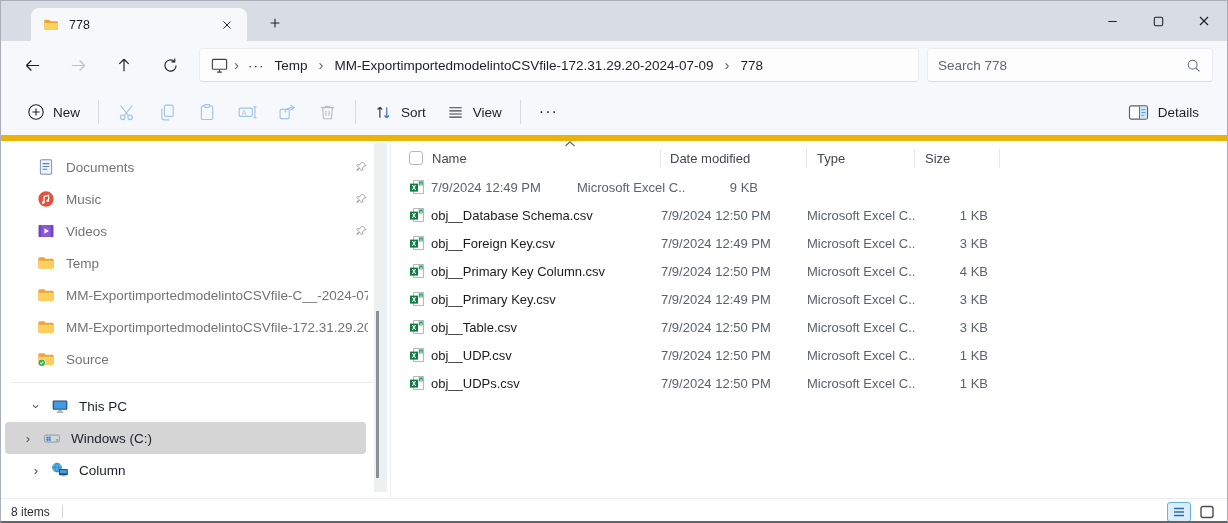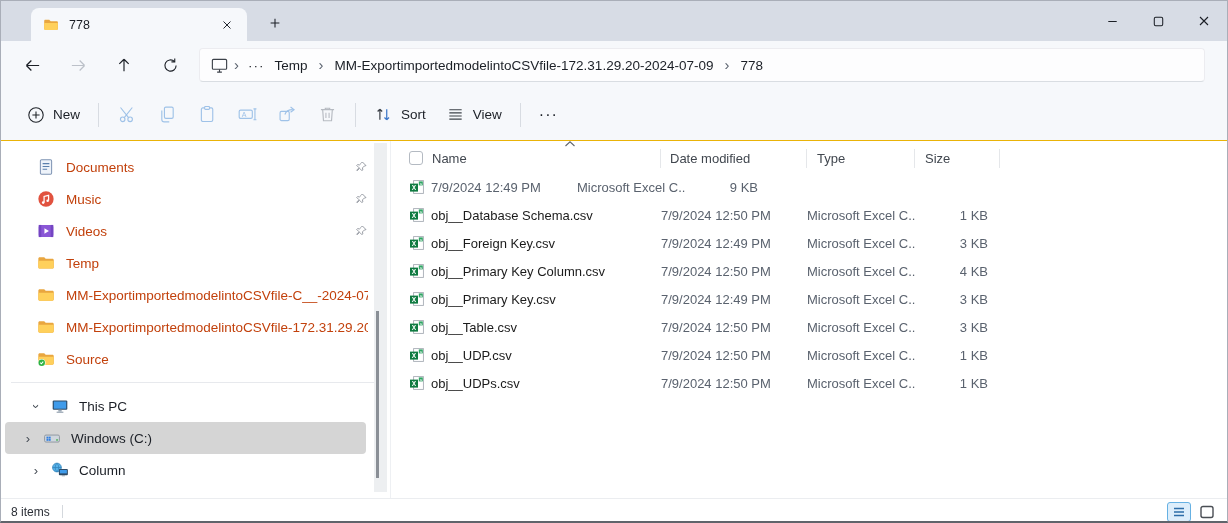--- a/index.html
+++ b/index.html
@@ -35,32 +35,32 @@
   .crumb-ellipsis { font-size:13.5px; color:#1b1f26; letter-spacing:1px; padding:0 4px; }
   .searchbox {
     width:286px; height:34px; background:#fdfdfe; border:1px solid #ececf0; border-bottom-color:#d9dde2;
     border-radius:4px; display:flex; align-items:center; padding:0 10px;
   }
   .searchbox input {
     border:none; outline:none; background:transparent; flex:1; font-size:13.5px; color:#1b1f26;
     font-family:inherit;
   }
   .searchbox input::placeholder { color:#5f6672; opacity:1; }
-  .toolbar { height:52px; display:flex; align-items:center; padding:0 18px 0 16px; border-bottom:1px solid #eab308; }
+  .toolbar { height:52px; display:flex; align-items:center; padding:0 18px 0 16px; border-bottom:6px solid #eab308; }
   .tbtn { display:flex; align-items:center; gap:8px; padding:6px 10px; border-radius:4px; }
   .tbtn .lbl { font-size:13.5px; color:#1b1f26; }
   .ticon-btn { width:40px; height:36px; display:flex; align-items:center; justify-content:center; border-radius:4px; }
   .tb-divider { width:1px; height:24px; background:#d8dce2; margin:0 8px; }
   .tb-spacer { flex:1; }
   .more-dots { font-size:16px; color:#1b1f26; letter-spacing:1px; padding:0 10px; }
   
   .main { display:flex; height:357px; background:#fff; }
   .sidebar { position:relative; width:390px; padding-top:10px; border-right:1px solid #eef0f3; background:#fff; overflow:hidden; }
   .qitem { height:32px; display:flex; align-items:center; padding:0 22px 0 36px; }
-  .qitem .ql { font-size:13.5px; color:#c2410c; margin-left:11px; white-space:nowrap; overflow:hidden; flex:1; }
+  .qitem .ql { font-size:13.5px; color:#737373; margin-left:11px; white-space:nowrap; overflow:hidden; flex:1; }
   .pin { margin-left:auto; flex:none; }
   .side-divider { border-top:1px solid #e7e9ed; margin:7px 10px 7px 10px; }
   .titem { height:32px; display:flex; align-items:center; padding-left:12px;margin-left:16px; }
   .titem.indent { padding-left:20px; }
   .titem.selected { background:#d5d5d5; border-radius:4px; margin:0 24px 0 4px; padding-left:16px; }
   .chev { width:14px; font-size:13px; color:#454c55; text-align:center; flex:none; }
   .chev.down { transform:rotate(90deg); }
   .titem .ti { margin-left:8px; }
   .titem .tl { font-size:13.5px; color:#1b1f26; margin-left:10px; white-space:nowrap; }
   .sb-gutter { position:absolute; top:2px; right:3px; bottom:6px; width:13px; background:#edeff1; }
@@ -313,20 +313,26 @@
         </svg>
       <span class="crumb-sep">›</span>
       <span class="crumb-ellipsis">···</span>
       <span class="crumb">Temp</span>
       <span class="crumb-sep">›</span>
       <span class="crumb">MM-ExportimportedmodelintoCSVfile-172.31.29.20-2024-07-09</span>
       <span class="crumb-sep">›</span>
       <span class="crumb">778</span>
     </div>
 
+    <div class="searchbox">
+      <input type="text" placeholder="Search 778" style="">
+      <svg class="ic" width="17" height="17">
+          <use href="#i-search"></use>
+        </svg>
+    </div>
   </div>
 
   <div class="chrome toolbar">
     <span class="tbtn">
       <svg class="ic" width="18" height="18">
           <use href="#i-plus-circle"></use>
         </svg>
       <span class="lbl">New</span>
     </span>
     <span class="tb-divider"></span>
@@ -369,20 +375,26 @@
     </span>
     <span class="tbtn">
       <svg class="ic" width="19" height="19">
           <use href="#i-view"></use>
         </svg>
       <span class="lbl">View</span>
     </span>
     <span class="tb-divider"></span>
     <span class="more-dots">···</span>
     <span class="tb-spacer"></span>
+    <span class="tbtn">
+      <svg class="ic" width="23" height="19">
+          <use href="#i-details-pane"></use>
+        </svg>
+      <span class="lbl">Details</span>
+    </span>
   </div>
 
   <div class="main">
 
     <div class="sidebar">
       <div class="qitem">
         <svg class="ic" width="18" height="18">
             <use href="#i-doc"></use>
           </svg>
         <span class="ql">Documents</span>

